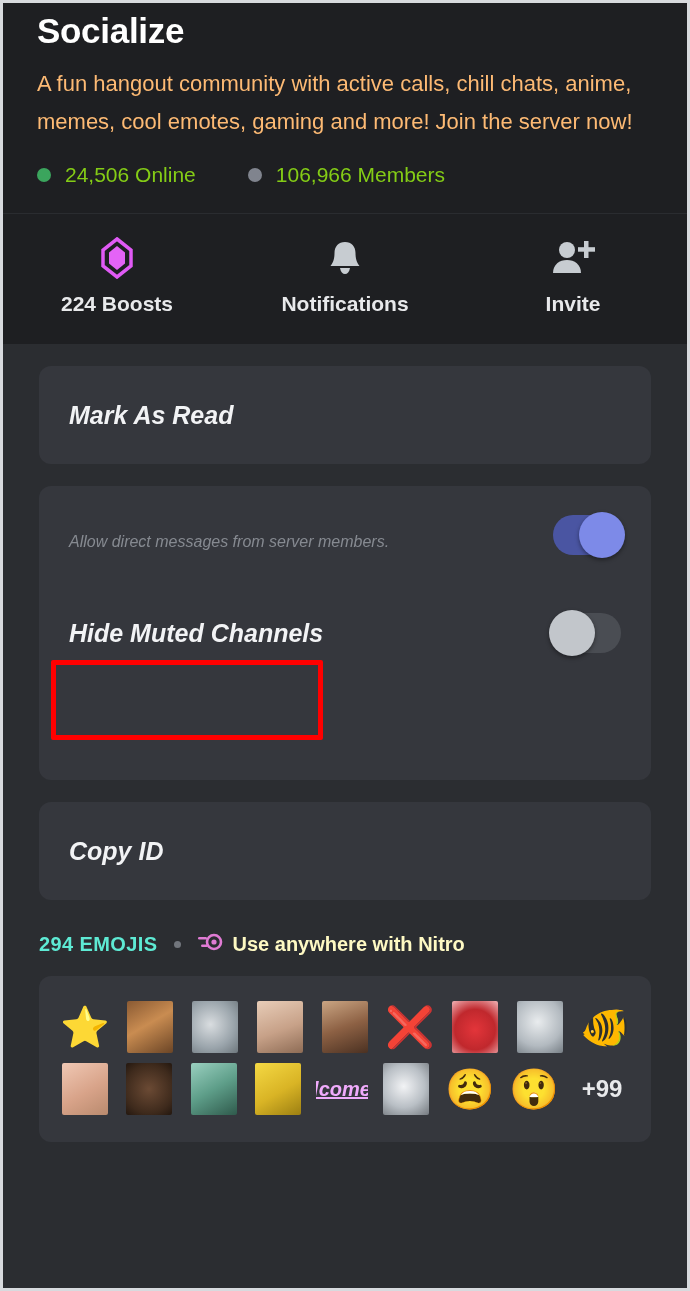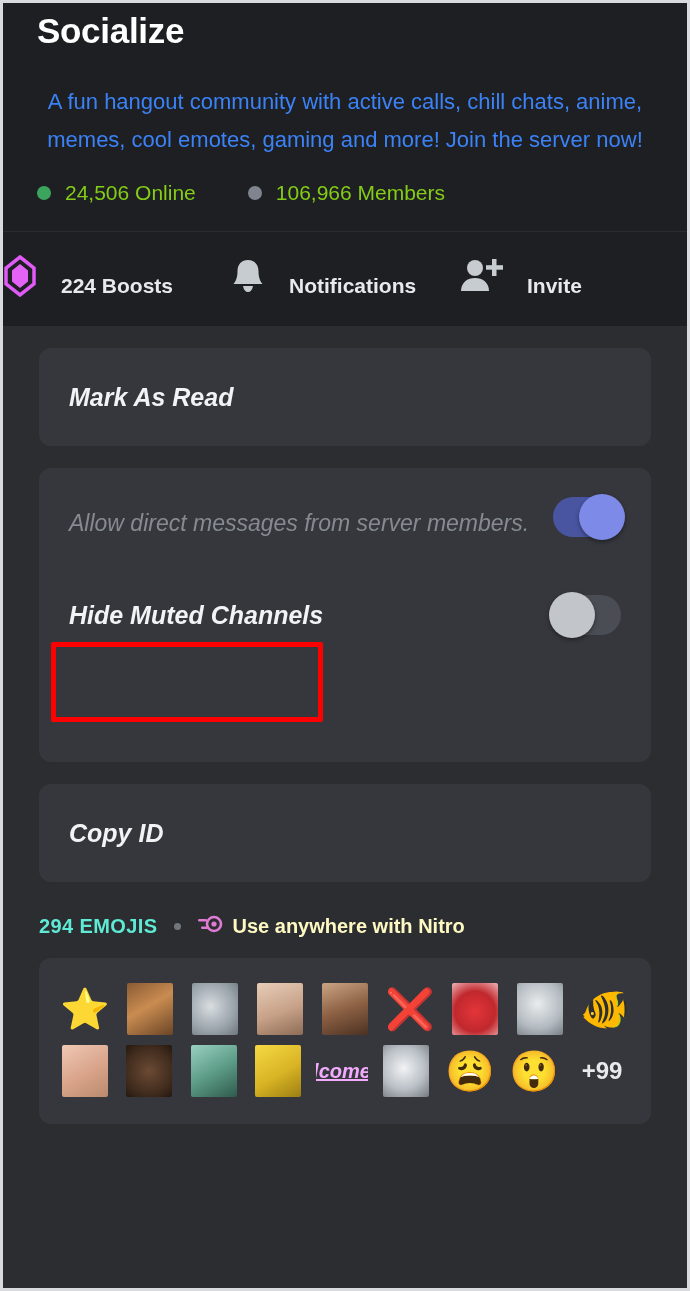--- a/index.html
+++ b/index.html
@@ -30,26 +30,25 @@
   .server-title {
     color: #ffffff;
     font-size: 35px;
     font-weight: bold;
     letter-spacing: -0.3px;
     padding-top: 4px;
     line-height: 48px;
   }
 
   .server-desc {
-    color: #3b82f6;
+    color: #fdba74;
     font-size: 22px;
     line-height: 38px;
-    margin-top: 28px;
+    margin-top: 10px;
     max-width: 616px;
-    text-align: center;
   }
 
   .stats-row {
     display: flex;
     align-items: center;
     margin-top: 22px;
     padding-bottom: 26px;
   }
 
   .stat {
@@ -78,24 +77,23 @@
   .action-row {
     background: #1e1f22;
     border-top: 1px solid #2a2c30;
     display: flex;
     padding: 22px 0 28px 0;
   }
 
   .action {
     flex: 1;
     display: flex;
-    flex-direction: row;
-    align-items: flex-end;
+    flex-direction: column;
+    align-items: center;
     justify-content: flex-start;
-    gap: 24px;
   }
 
   .action-icon {
     height: 44px;
     display: flex;
     align-items: center;
     justify-content: center;
   }
 
   .action-label {
@@ -130,21 +128,21 @@
   .row-text { flex: 1; }
 
   .row-title {
     color: #f2f3f5;
     font-size: 25px;
     font-weight: bold;
   }
 
   .row-sub {
     color: #868a91;
-    font-size: 23px;
+    font-size: 16px;
     margin-top: 13px;
   }
 
   .row-title.danger { color: #ed4245; }
 
   
   .toggle {
     position: relative;
     width: 68px;
     height: 40px;

